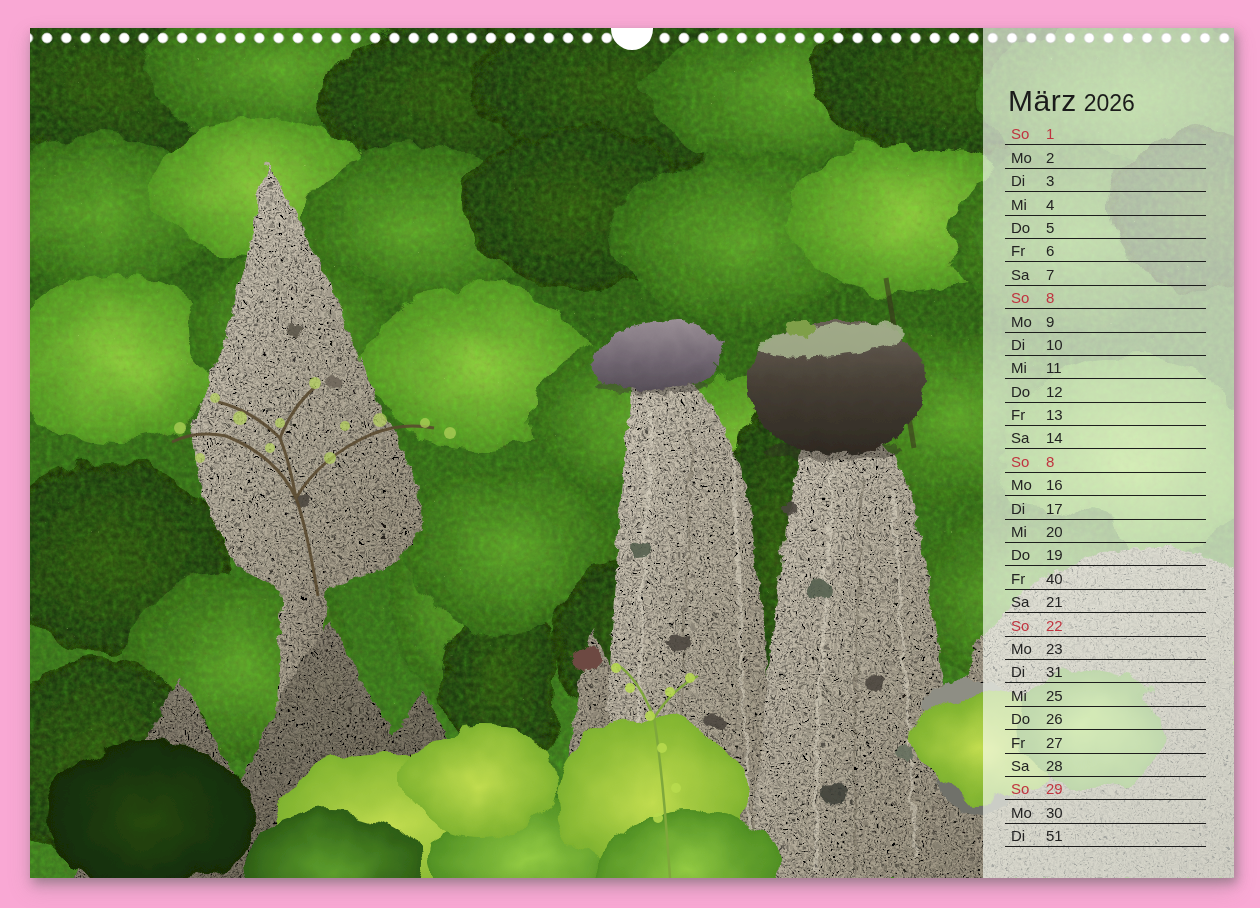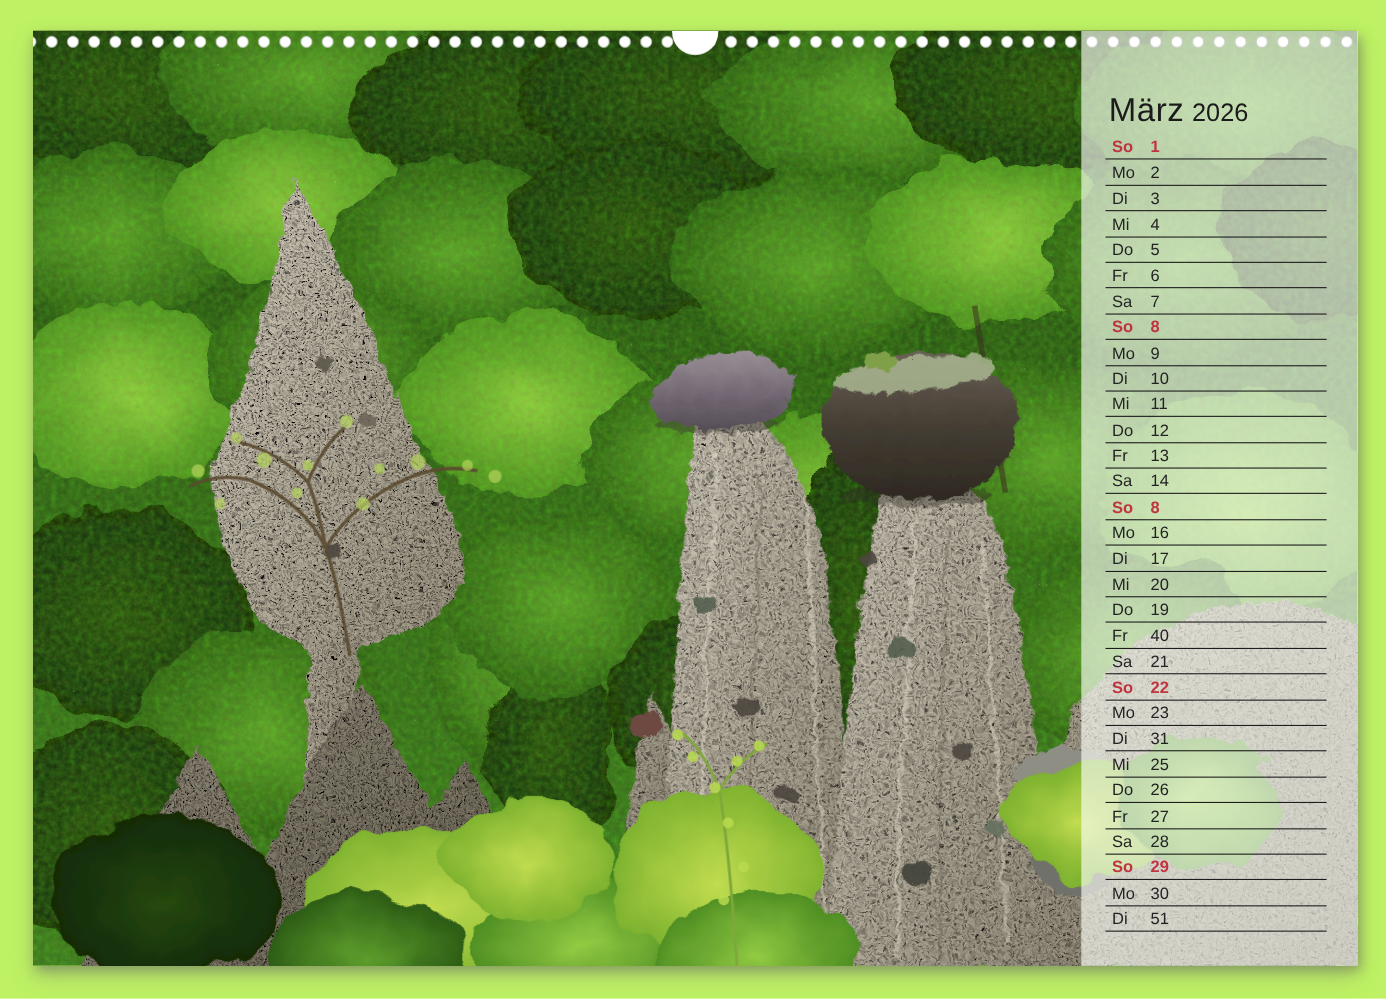--- a/index.html
+++ b/index.html
@@ -1,33 +1,33 @@
 <!DOCTYPE html>
 <html style="--sunday: #c03440; --weekday: #232323; --line: #1d1d1d;"><head>
 <meta charset="utf-8">
 <style>
   html,body{margin:0;padding:0;background:#ffffff;}
-  .scene{position:relative;width:1260px;height:908px;background:#bef264;overflow:hidden;
+  .scene{position:relative;width:1260px;height:908px;background:#f9a8d4;overflow:hidden;
          font-family:"Liberation Sans",sans-serif;}
   .sheet{position:absolute;left:30px;top:28px;width:1204px;height:850px;
          box-shadow:3px 5px 10px rgba(90,90,90,.45), 0 10px 20px rgba(110,110,110,.28);}
   .photo{position:absolute;left:0;top:0;width:1204px;height:850px;display:block;z-index:1;}
   .panel{position:absolute;top:0;right:0;width:251px;height:100%;
          background:rgba(251,253,246,0.66);z-index:2;}
   .holes-strip{position:absolute;left:0;top:0;width:1204px;height:52px;z-index:3;display:block;}
   .title{position:absolute;left:25px;top:56px;color:#1b1b1b;white-space:nowrap;z-index:4;}
   .title .month{font-size:30px;letter-spacing:.5px;}
   .title .year{font-size:23px;margin-left:7px;}
   .rows{position:absolute;left:22px;top:94px;width:201px;z-index:4;}
   .row{height:23.4px;box-sizing:border-box;border-bottom:1px solid var(--line,#1d1d1d);
        display:flex;align-items:flex-end;padding:0 0 3px 6px;
        font-size:15px;line-height:1;color:var(--weekday,#232323);}
   .row .wd{width:27px;}
   .row .num{margin-left:8px;}
-  .row.sunday{color:var(--sunday,#c03440);font-weight:bold;}
+  .row.sunday{color:var(--sunday,#c03440);}
 </style>
 </head>
 <body>
 
 <div class="scene">
   <div class="sheet">
 
     <svg class="photo" viewBox="0 0 1204 850" preserveAspectRatio="none" aria-hidden="true">
       <defs>
         <linearGradient id="bgG" x1="0" y1="0" x2="0" y2="1">

